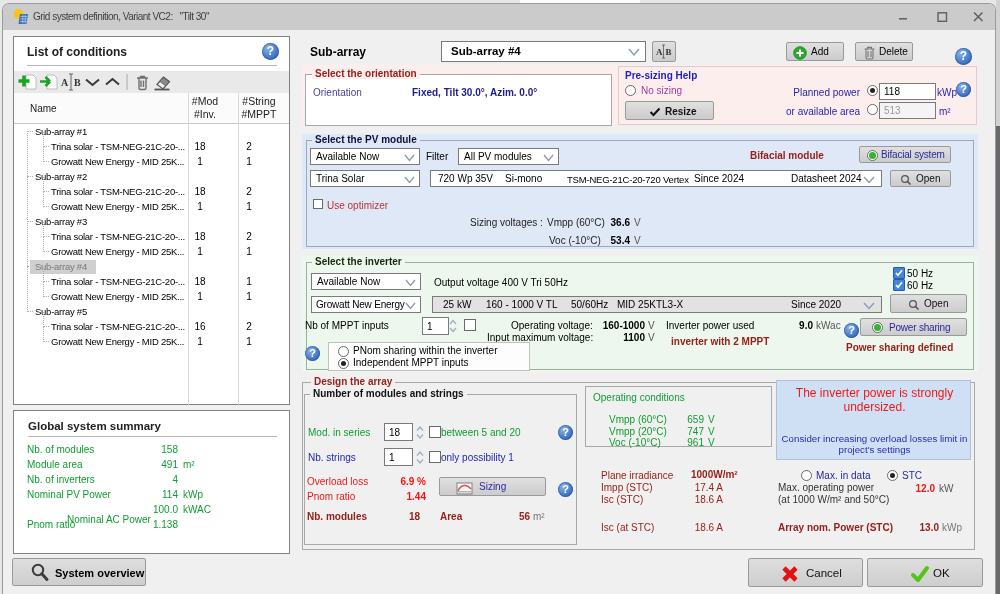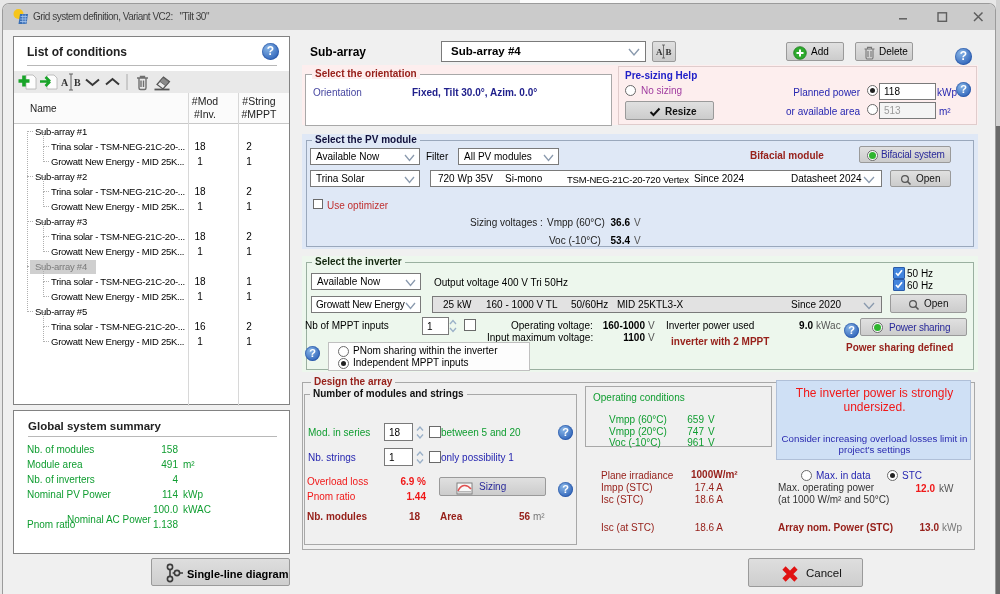--- a/index.html
+++ b/index.html
@@ -176,28 +176,26 @@
   <div class="abs green" style="left:60px;top:78px;width:104px;text-align:right;">114</div>
   <div class="abs green" style="left:169px;top:78px;">kWp</div>
   <div class="abs green" style="left:13px;top:103px;padding-left:40px;">Nominal AC Power</div>
   <div class="abs green" style="left:60px;top:93px;width:104px;text-align:right;">100.0</div>
   <div class="abs green" style="left:169px;top:93px;">kWAC</div>
   <div class="abs green" style="left:13px;top:108px;">Pnom ratio</div>
   <div class="abs green" style="left:60px;top:108px;width:104px;text-align:right;padding-left:36px;">1.138</div>
   </div>
 </div>
 
-<div class="btn" style="left:148px;top:554px;width:139px;height:28px;">
-  <svg class="abs" style="left:12px;top:3px;" width="22" height="22" viewBox="0 0 22 22">
-    <circle cx="6" cy="5" r="2.6" fill="none" stroke="#3c3c3c" stroke-width="1.6"></circle>
-    <circle cx="6" cy="17" r="2.6" fill="none" stroke="#3c3c3c" stroke-width="1.6"></circle>
-    <circle cx="13" cy="11" r="2.6" fill="none" stroke="#3c3c3c" stroke-width="1.6"></circle>
-    <path d="M6 7.6 V14.4 M8.6 11 H10.4 M15.6 11 H19" stroke="#3c3c3c" stroke-width="1.6"></path>
+<div class="btn" style="left:9px;top:554px;width:134px;height:28px;">
+  <svg class="abs" style="left:16px;top:3px;" width="22" height="22" viewBox="0 0 22 22">
+    <circle cx="9" cy="8" r="5.2" fill="none" stroke="#3c3c3c" stroke-width="2"></circle>
+    <path d="M12.8 11.8 L18 17.5" stroke="#3c3c3c" stroke-width="3" stroke-linecap="round"></path>
   </svg>
-  <span class="abs" style="left:35px;top:9px;font-weight:bold;font-size:11px;">Single-line diagram</span>
+  <span class="abs" style="left:42px;top:8px;font-weight:bold;font-size:11px;">System overview</span>
 </div>
 
 <div id="rightpane">
 <div class="abs" style="left:307px;top:41px;font-weight:bold;font-size:12px;">Sub-array</div>
 <div class="combo" style="left:438px;top:37px;width:205px;height:21px;">
 <span class="abs" style="left:9px;top:3px;font-weight:bold;font-size:11.5px;">Sub-array #4</span>
 <svg class="abs" style="right:5px;top:6px;" width="12" height="9" viewBox="0 0 12 9">
           <path d="M1 1 L6 7 L11 1" stroke="#8a9aae" stroke-width="1.4" fill="none"></path>
         </svg>
 </div>
@@ -455,13 +453,19 @@
 <div class="abs maroon" style="left:899px;top:518px;width:37px;text-align:right;font-weight:bold;">13.0</div>
 <div class="abs" style="left:939px;top:518px;color:#777;">kWp</div>
 </div>
 
 <div class="btn" style="left:745px;top:554px;width:115px;height:29px;">
   <svg class="abs" style="left:32px;top:6px;" width="18" height="18" viewBox="0 0 18 18">
     <path d="M3 3 L15 15 M15 3 L3 15" stroke="#e01212" stroke-width="4.6"></path>
   </svg>
   <span class="abs" style="left:57px;top:8px;font-size:11.5px;color:#111;">Cancel</span>
 </div>
+<div class="btn" style="left:864px;top:554px;width:116px;height:29px;">
+  <svg class="abs" style="left:42px;top:5px;" width="20" height="20" viewBox="0 0 20 20">
+    <path d="M3 11 L8 16 L17 4" stroke="#52c41a" stroke-width="4" fill="none" stroke-linecap="round" stroke-linejoin="round"></path>
+  </svg>
+  <span class="abs" style="left:65px;top:8px;font-size:11.5px;color:#111;">OK</span>
+</div>
 </div>
 
 </body></html>

